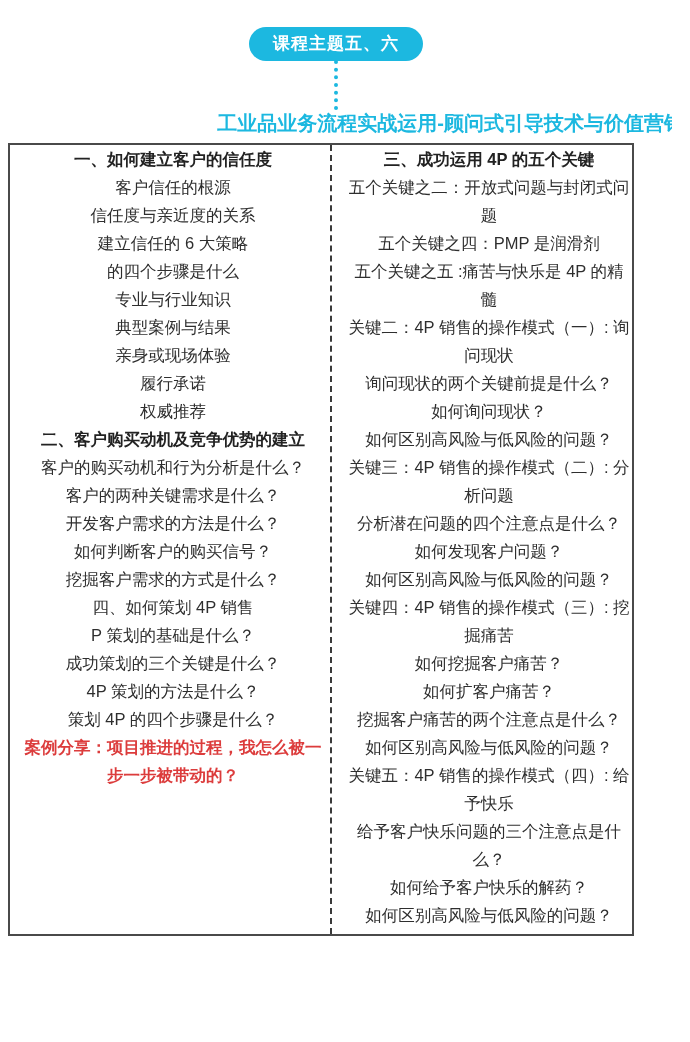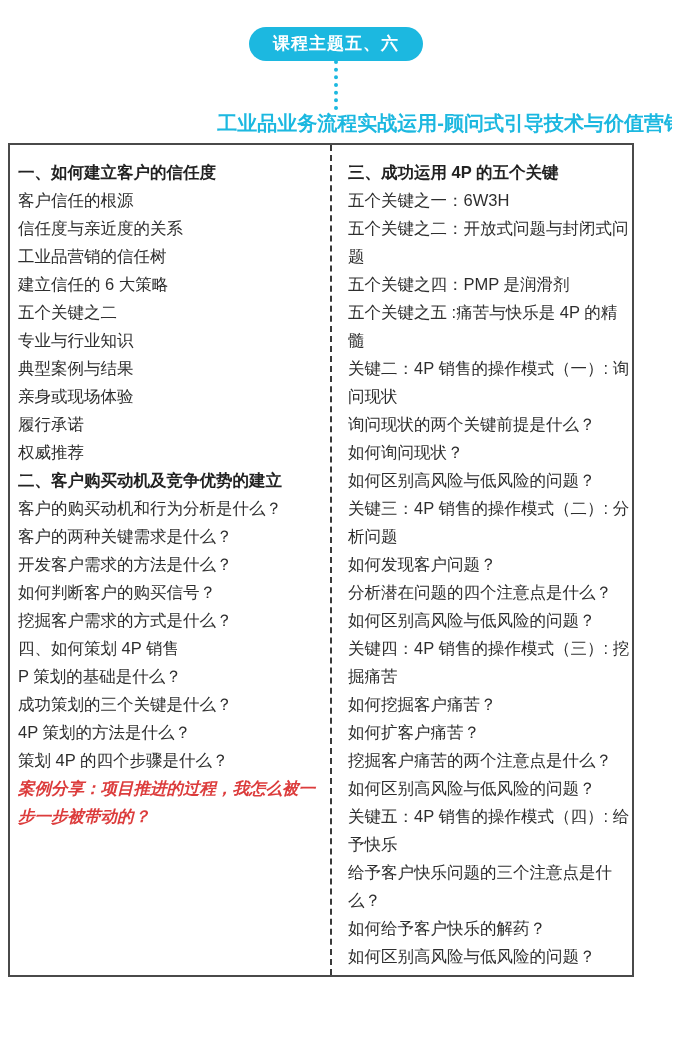--- a/index.html
+++ b/index.html
@@ -58,21 +58,22 @@
     position:absolute;
     top:143px;
     left:8px;
     width:626px;
     display:flex;
     align-items:stretch;
     border:2px solid var(--border);
     background:#ffffff;
   }
   .col{
-    padding:13px 2px 5px 8px;
+    padding:0 2px 5px 8px;
+    text-align:center;
   }
   .col-left{
     width:322px;
     border-right:2px dashed #3a3a3a;
   }
   .col-right{
     flex:1;
     margin-left:8px;
   }
   .row{
@@ -80,73 +81,70 @@
     line-height:28px;
     color:var(--text);
   }
   .row.header{
     font-weight:bold;
     color:#222222;
   }
   .row.red{
     color:var(--red);
     font-weight:bold;
-    font-style:italic;
   }
 </style>
 </head>
 <body>
 
 <div class="page">
 
   <div class="badge">课程主题五、六</div>
 
   <div class="connector"></div>
 
   <div class="subtitle">工业品业务流程实战运用-顾问式引导技术与价值营销</div>
 
   <div class="outline-table">
     <div class="col col-left" id="left-col">
         <div class="row header">一、如何建立客户的信任度</div>
         <div class="row normal">客户信任的根源</div>
         <div class="row normal">信任度与亲近度的关系</div>
-        <div class="row normal">工业品营销的信任树</div>
         <div class="row normal">建立信任的 6 大策略</div>
-        <div class="row normal">五个关键之二</div>
+        <div class="row normal">的四个步骤是什么</div>
         <div class="row normal">专业与行业知识</div>
         <div class="row normal">典型案例与结果</div>
         <div class="row normal">亲身或现场体验</div>
         <div class="row normal">履行承诺</div>
         <div class="row normal">权威推荐</div>
         <div class="row header">二、客户购买动机及竞争优势的建立</div>
         <div class="row normal">客户的购买动机和行为分析是什么？</div>
         <div class="row normal">客户的两种关键需求是什么？</div>
         <div class="row normal">开发客户需求的方法是什么？</div>
         <div class="row normal">如何判断客户的购买信号？</div>
         <div class="row normal">挖掘客户需求的方式是什么？</div>
         <div class="row normal">四、如何策划 4P 销售</div>
         <div class="row normal">P 策划的基础是什么？</div>
         <div class="row normal">成功策划的三个关键是什么？</div>
         <div class="row normal">4P 策划的方法是什么？</div>
         <div class="row normal">策划 4P 的四个步骤是什么？</div>
         <div class="row red">案例分享：项目推进的过程，我怎么被一步一步被带动的？</div>
       </div>
     <div class="col col-right" id="right-col">
         <div class="row header">三、成功运用 4P 的五个关键</div>
-        <div class="row normal">五个关键之一：6W3H</div>
         <div class="row normal">五个关键之二：开放式问题与封闭式问题</div>
         <div class="row normal">五个关键之四：PMP 是润滑剂</div>
         <div class="row normal">五个关键之五 :痛苦与快乐是 4P 的精髓</div>
         <div class="row normal">关键二：4P 销售的操作模式（一）: 询问现状</div>
         <div class="row normal">询问现状的两个关键前提是什么？</div>
         <div class="row normal">如何询问现状？</div>
         <div class="row normal">如何区别高风险与低风险的问题？</div>
         <div class="row normal">关键三：4P 销售的操作模式（二）: 分析问题</div>
+        <div class="row normal">分析潜在问题的四个注意点是什么？</div>
         <div class="row normal">如何发现客户问题？</div>
-        <div class="row normal">分析潜在问题的四个注意点是什么？</div>
         <div class="row normal">如何区别高风险与低风险的问题？</div>
         <div class="row normal">关键四：4P 销售的操作模式（三）: 挖掘痛苦</div>
         <div class="row normal">如何挖掘客户痛苦？</div>
         <div class="row normal">如何扩客户痛苦？</div>
         <div class="row normal">挖掘客户痛苦的两个注意点是什么？</div>
         <div class="row normal">如何区别高风险与低风险的问题？</div>
         <div class="row normal">关键五：4P 销售的操作模式（四）: 给予快乐</div>
         <div class="row normal">给予客户快乐问题的三个注意点是什么？</div>
         <div class="row normal">如何给予客户快乐的解药？</div>
         <div class="row normal">如何区别高风险与低风险的问题？</div>

